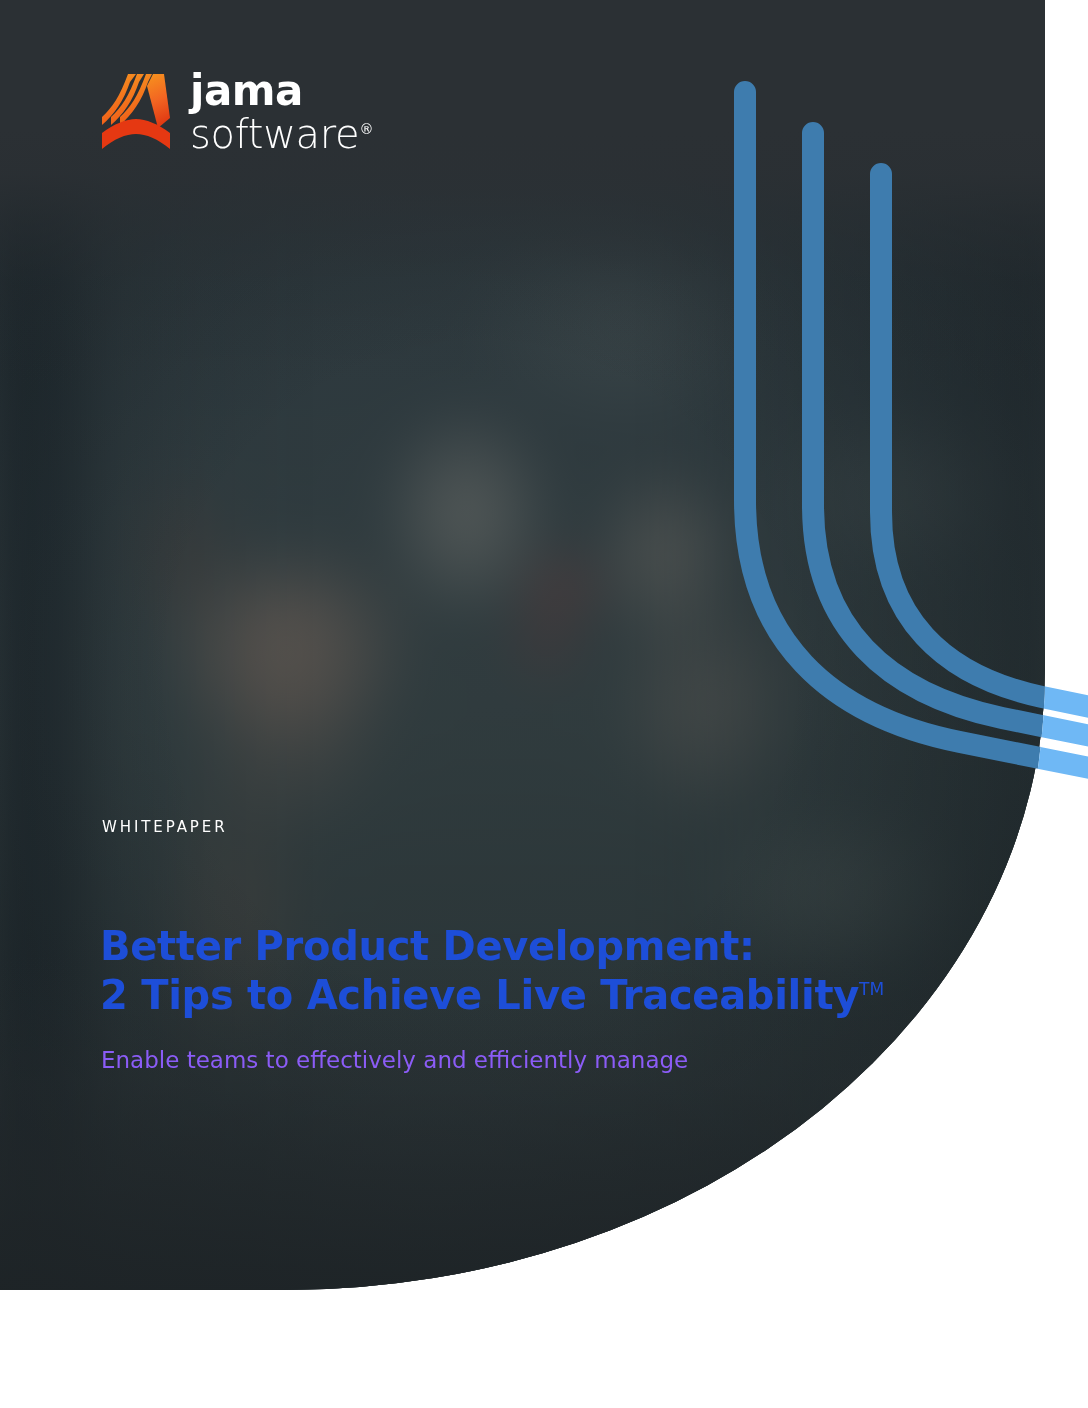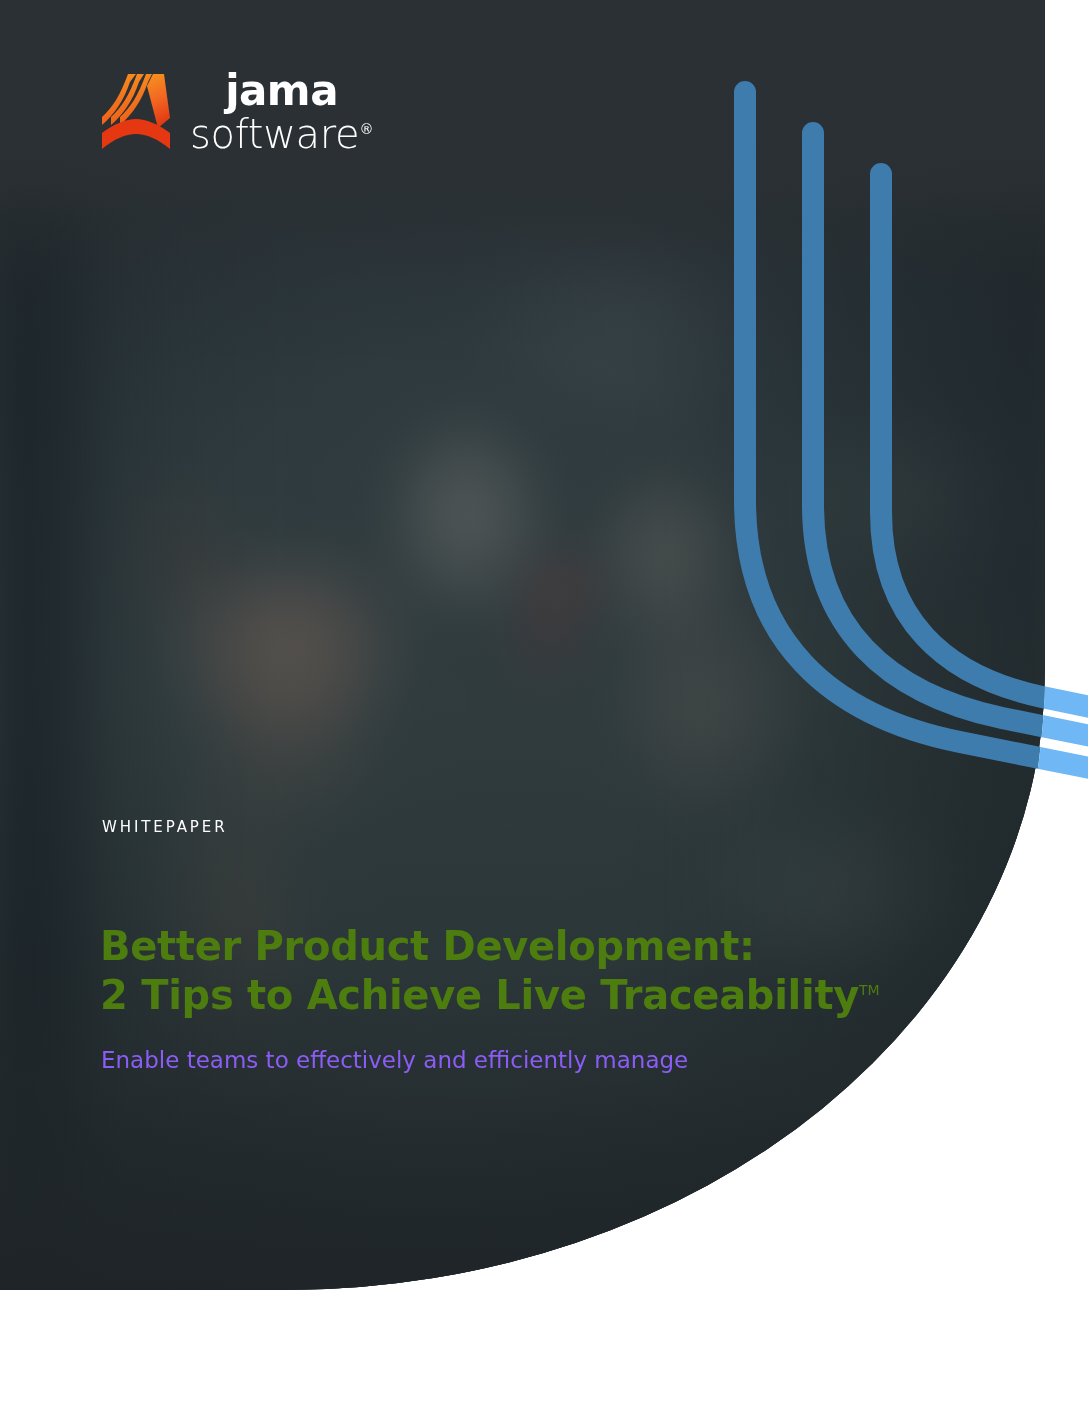--- a/index.html
+++ b/index.html
@@ -82,40 +82,40 @@
 
   
   .swoosh{position:absolute;left:0;top:0;width:1088px;height:1408px;pointer-events:none;}
 
   
   .logo{position:absolute;left:100px;top:70px;display:flex;align-items:center;gap:18px;}
   .logo-mark{width:72px;height:84px;display:block;}
   .logo-words{display:flex;flex-direction:column;line-height:1;}
   .logo-jama{
     color:#ffffff;font-size:42px;font-weight:600;letter-spacing:-.5px;
-    font-family:"DejaVu Sans",sans-serif;margin-bottom:2px;text-align:center;
+    font-family:"DejaVu Sans",sans-serif;margin-bottom:2px;
   }
   .logo-soft{
     color:#ffffff;font-size:40px;font-weight:300;letter-spacing:-.3px;
     font-family:"DejaVu Sans",sans-serif;position:relative;white-space:nowrap;
   }
   .logo-reg{font-size:14px;vertical-align:super;font-weight:400;}
 
   
   .kicker{
     position:absolute;left:102px;top:818px;
     color:#ffffff;font-size:15px;font-weight:400;letter-spacing:2.9px;
     font-family:"DejaVu Sans",sans-serif;
   }
   .headline{
     position:absolute;left:100px;top:895px;width:900px;
-    color:#4d7c0f;font-size:40px;font-weight:700;line-height:1.24;
+    color:#1d4ed8;font-size:40px;font-weight:700;line-height:1.24;
     letter-spacing:-.3px;font-family:"DejaVu Sans",sans-serif;
   }
-  .headline .tm{font-size:14px;vertical-align:super;font-weight:500;letter-spacing:0;}
+  .headline .tm{font-size:17px;vertical-align:super;font-weight:500;letter-spacing:0;}
   .subhead{
     position:absolute;left:101px;top:1020px;width:840px;
     color:#8b5cf6;font-size:23px;font-weight:400;line-height:1.52;
     font-family:"DejaVu Sans",sans-serif;
   }
 </style>
 </head>
 <body>
 
 <div class="page">

